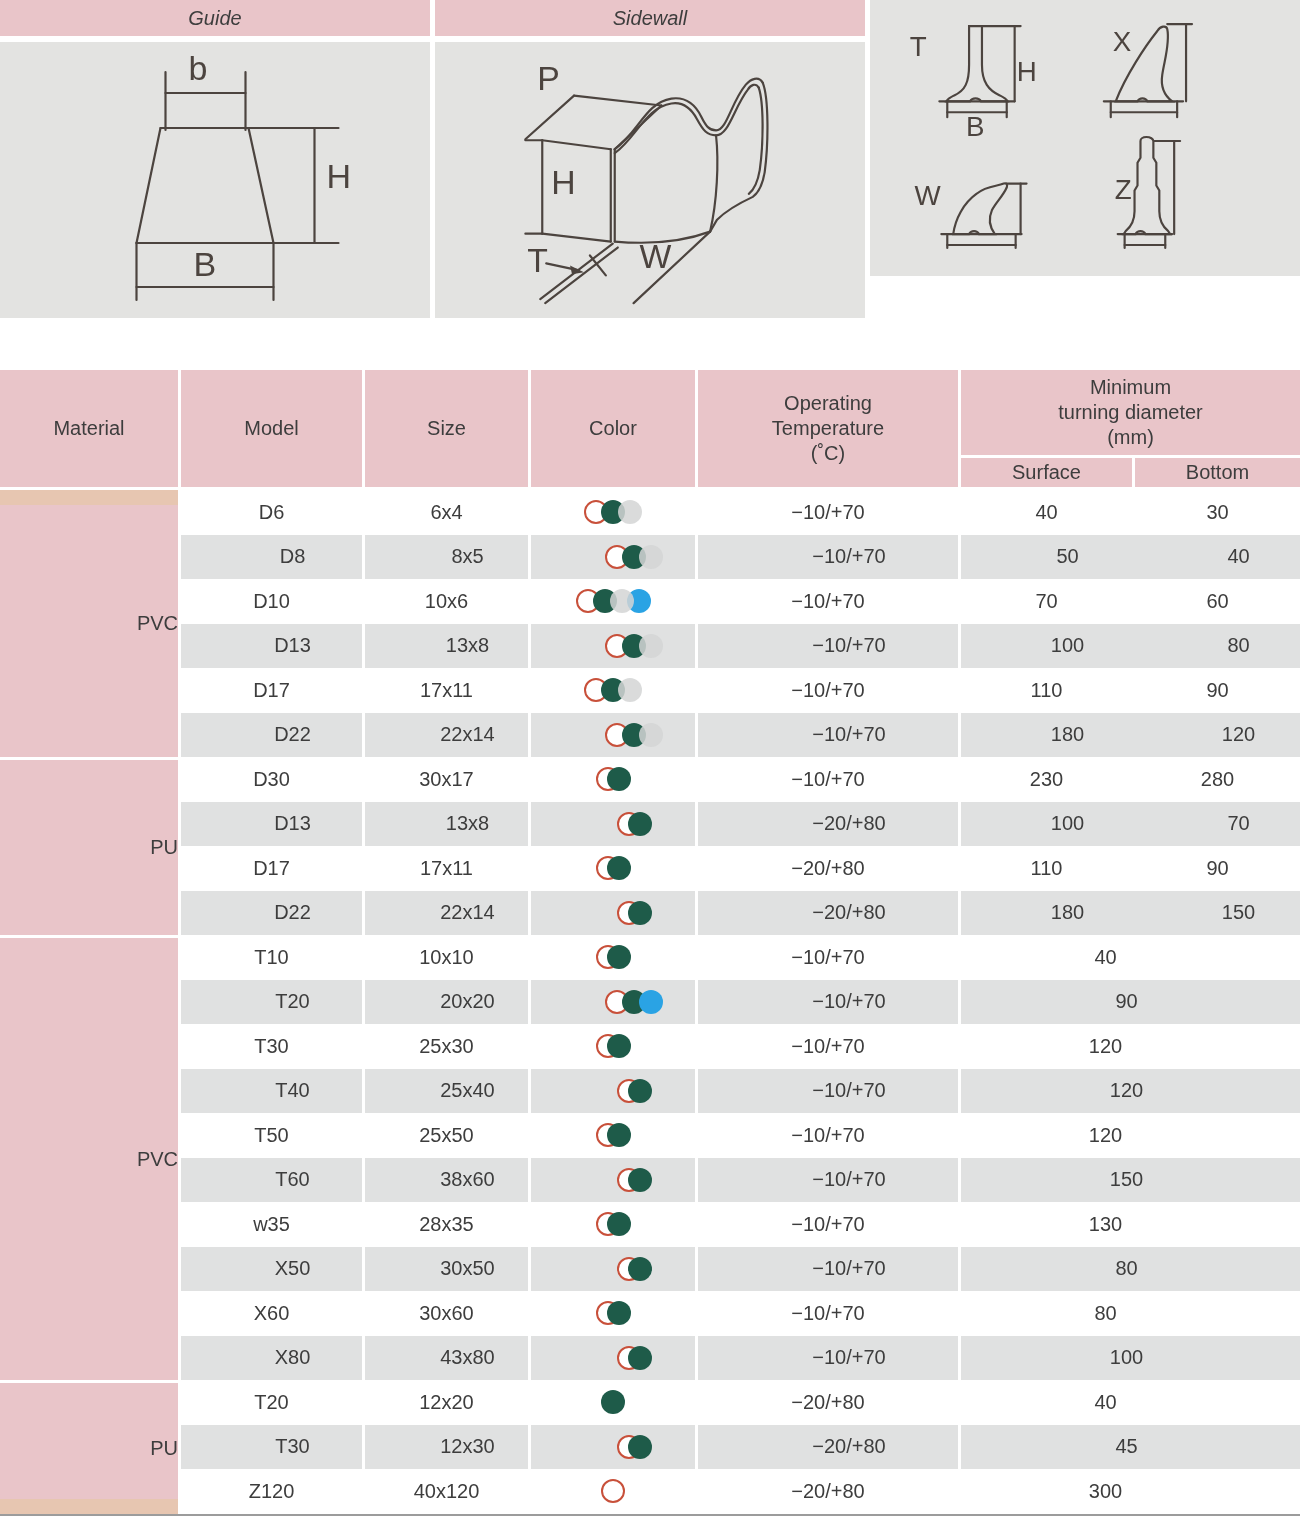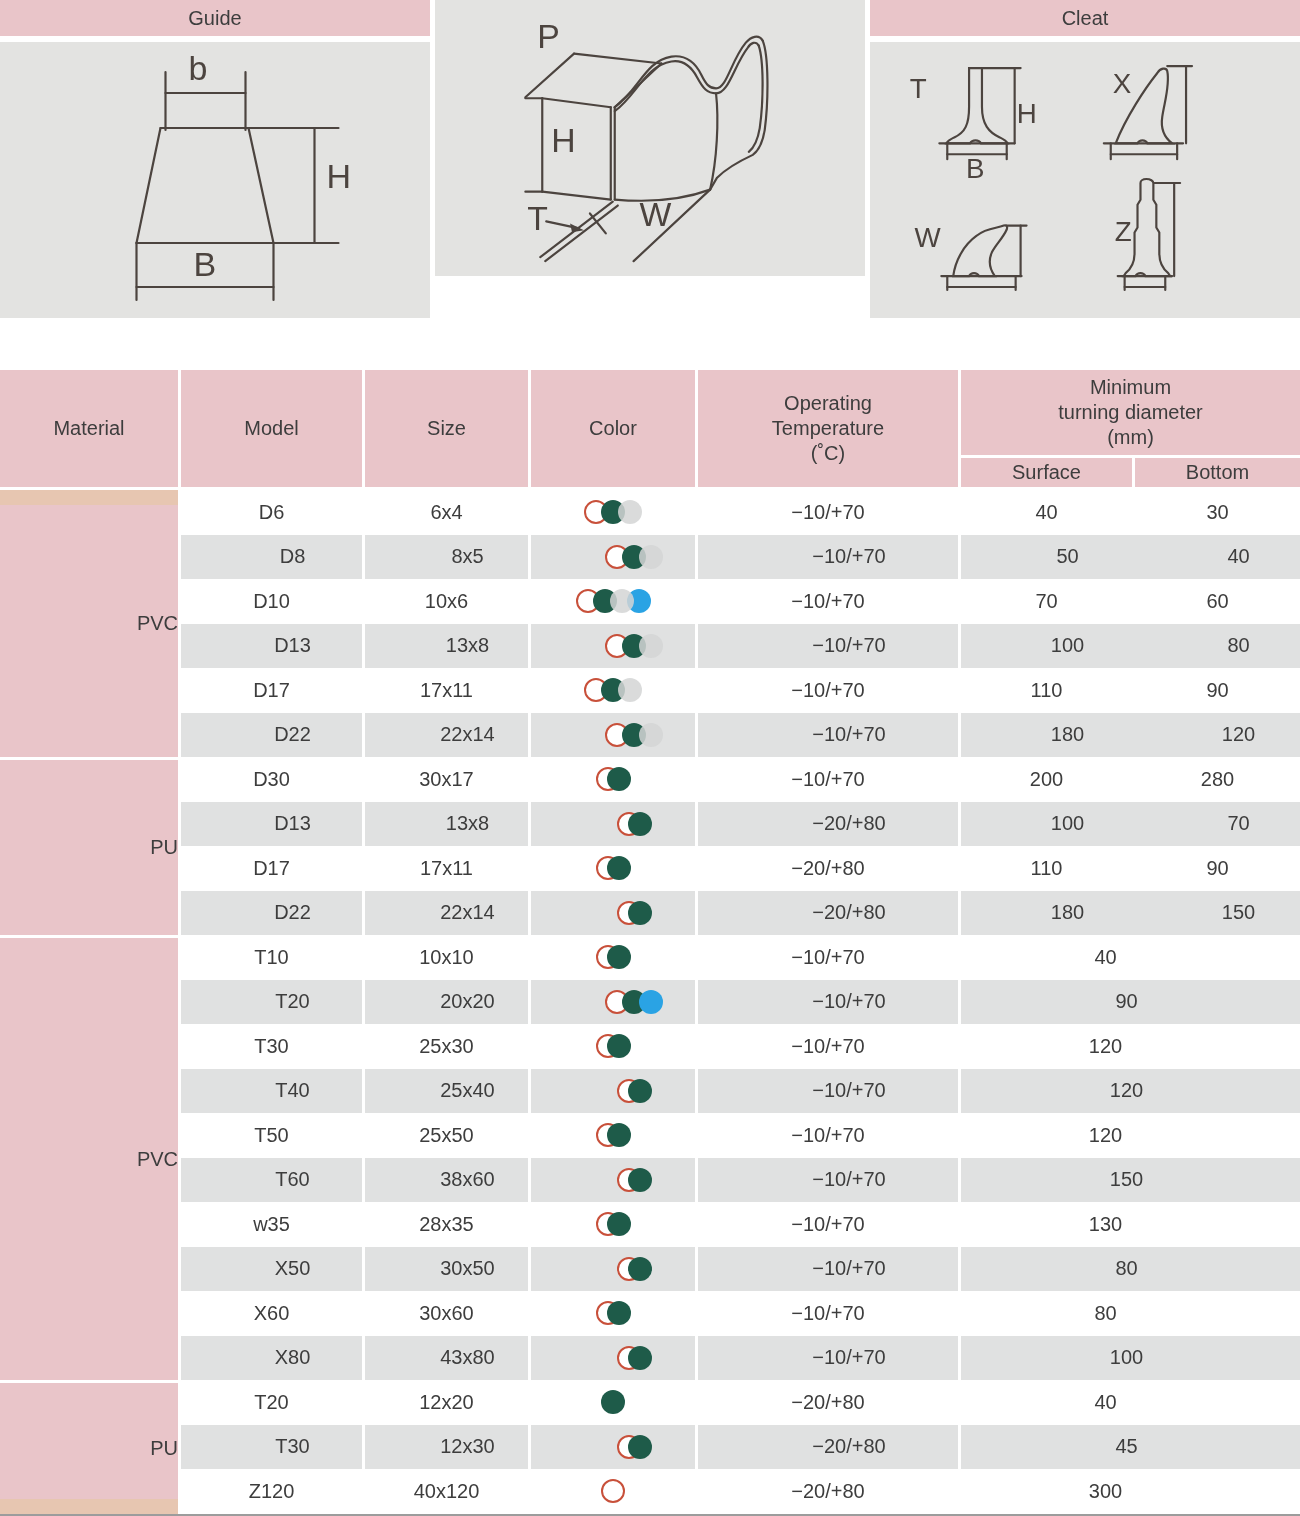--- a/index.html
+++ b/index.html
@@ -14,20 +14,21 @@
     column-gap:5px;
     height:318px;
     margin-bottom:52px;
   }
   .panel-header {
     height:36px;
     background:var(--header-pink,#e9c5c9);
     display:flex; align-items:center; justify-content:center;
     font-size:20px;
     margin-bottom:6px;
+    font-style:italic;
   }
   .panel-body {
     height:276px;
     background:var(--panel-gray,#e3e3e1);
   }
   .panel-body svg { display:block; width:100%; height:100%; }
   .drawing-stroke { stroke:var(--drawing-line,#4c443f); stroke-width:2.2; fill:none; stroke-linecap:round; }
   .drawing-label { fill:var(--drawing-line,#4c443f); font-family:"Liberation Sans",sans-serif; }
   .fs34 { font-size:34px; }
   .fs28 { font-size:28px; }
@@ -123,20 +124,23 @@
             <path d="M136 245 H273"></path>
           </g>
           <text class="drawing-label fs34" x="188" y="38">b</text>
           <text class="drawing-label fs34" x="326" y="146">H</text>
           <text class="drawing-label fs34" x="193" y="234">B</text>
         </svg>
       </div>
     </section>
 
     <section class="panel">
+      <div class="panel-header">
+        <span>Sidewall</span>
+      </div>
       <div class="panel-body">
         <svg viewBox="0 0 433 276">
           <g class="drawing-stroke">
 
             <path d="M91 98 H108"></path>
             <path d="M108 98 L177 107"></path>
             <path d="M108 98 V192"></path>
             <path d="M91 192 H108"></path>
             <path d="M108 192 L177 200"></path>
             <path d="M177 107 V200"></path>
@@ -163,23 +167,20 @@
           <polygon points="150,231 136,224 138,233" fill="#4c443f"></polygon>
           <text class="drawing-label fs34" x="103" y="47">P</text>
           <text class="drawing-label fs34" x="117" y="152">H</text>
           <text class="drawing-label fs34" x="93" y="231">T</text>
           <text class="drawing-label fs34" x="206" y="227">W</text>
         </svg>
       </div>
     </section>
 
     <section class="panel">
-      <div class="panel-header">
-        <span>Cleat</span>
-      </div>
       <div class="panel-body">
         <svg viewBox="0 0 434 276">
           <g class="drawing-stroke">
 
             <path d="M100 25 H113 V64 C113 82 120 90 131 95 C135 97 138 99 139 101 L77 101 C78 99 81 97 85 95 C96 90 100 82 100 64 Z"></path>
             <path d="M70 101 H101 C103 97 110 97 112 101 H146"></path>
             <path d="M78 101 V117"></path>
             <path d="M138 101 V117"></path>
             <path d="M78 112 H138"></path>
             <path d="M113 25 H152"></path>
@@ -343,21 +344,21 @@
           <td class="material-cell gap-top" rowspan="4">PU</td>
           <td class="model-cell">D30</td>
           <td class="size-cell">30x17</td>
           <td class="color-cell">
             <span class="dots tight">
               <span class="dot dot-outline"></span>
               <span class="dot dot-green"></span>
             </span>
           </td>
           <td class="temp-cell">−10/+70</td>
-          <td class="surface-cell">200</td>
+          <td class="surface-cell">230</td>
           <td class="bottom-cell">280</td>
         </tr>
         <tr class="alt">
           <td class="model-cell">D13</td>
           <td class="size-cell">13x8</td>
           <td class="color-cell">
             <span class="dots tight">
               <span class="dot dot-outline"></span>
               <span class="dot dot-green"></span>
             </span>

